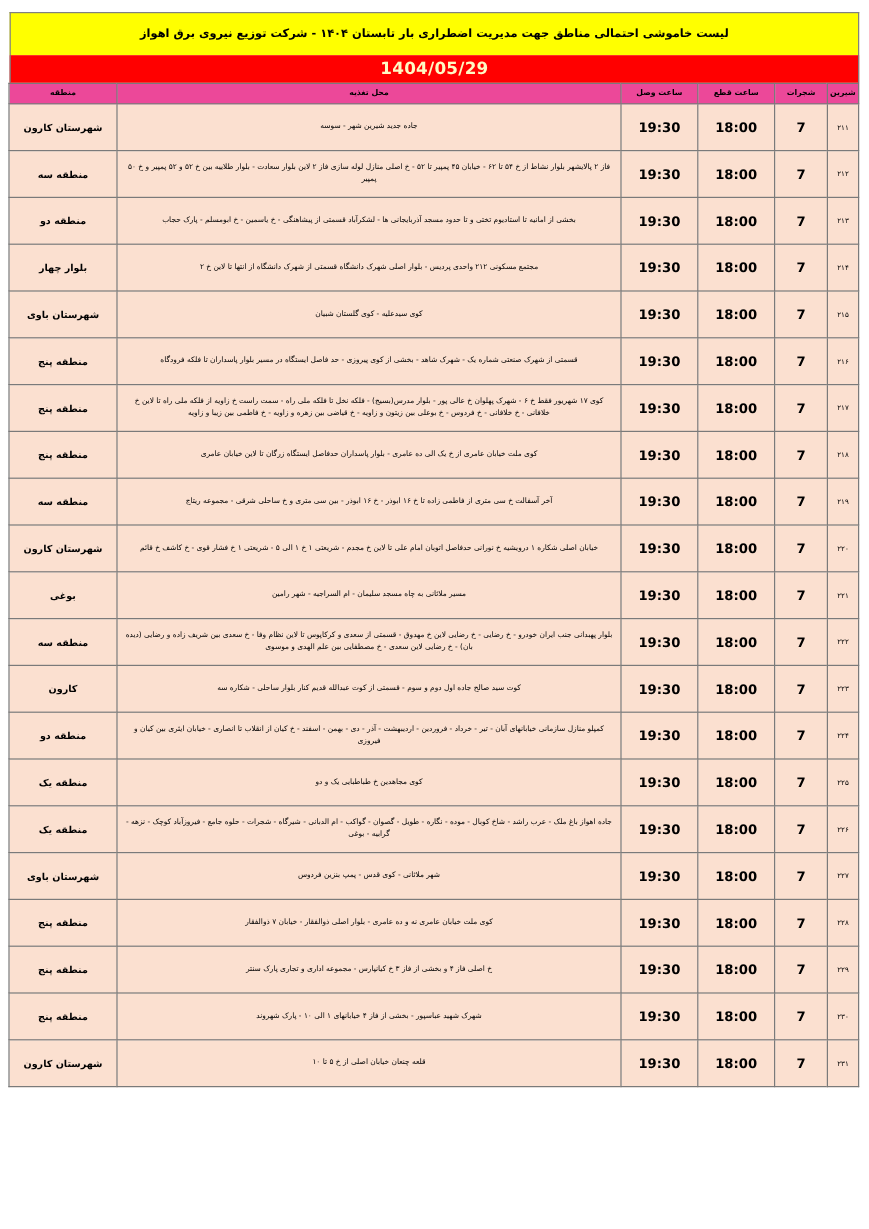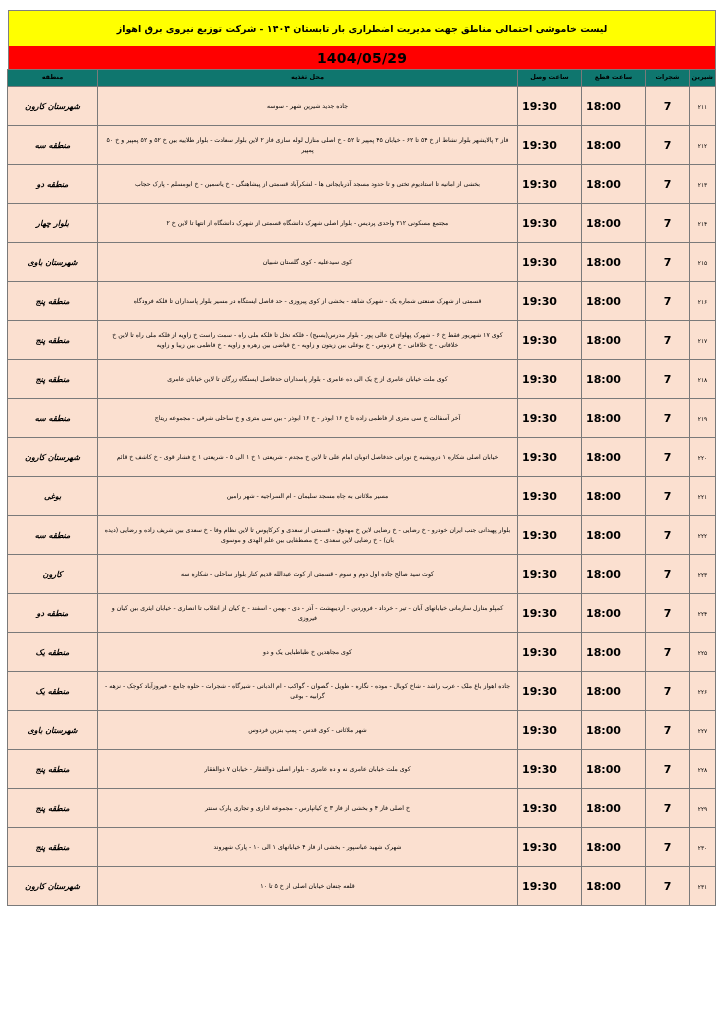--- a/index.html
+++ b/index.html
@@ -58,21 +58,21 @@
     border-bottom: none;
     height: 23px;
     display: flex;
     align-items: center;
     justify-content: center;
     box-sizing: border-box;
   }
   .date-bar .date-text {
     font-size: 14px;
     font-weight: bold;
-    color: #000000;
+    color: #fef9c3;
     direction: ltr;
     letter-spacing: 0.2px;
   }
 
   
   table.outage-table {
     width: 100%;
     border-collapse: collapse;
     table-layout: fixed;
     direction: rtl;
@@ -81,21 +81,21 @@
   table.outage-table td {
     border: 1px solid #7a7a7a;
     background: #fbe0d0;
     color: #000000;
     vertical-align: middle;
     box-sizing: border-box;
   }
 
   
   table.outage-table thead th {
-    background: #0f766e;
+    background: #ec4899;
     height: 17px;
     font-size: 6.5px;
     font-weight: bold;
     text-align: center;
     padding: 1px 2px;
     line-height: 1.1;
     margin-left: 36px;
   }
 
   
@@ -116,37 +116,37 @@
     font-size: 6px;
     font-weight: normal;
   }
   td.cell-block {
     text-align: center;
     font-size: 11px;
     font-weight: bold;
     direction: ltr;
   }
   td.cell-time {
+    text-align: center;
     font-size: 11px;
     font-weight: bold;
     direction: ltr;
   }
   td.cell-place {
     text-align: center;
     font-size: 6.2px;
     line-height: 1.55;
     direction: rtl;
     padding: 3px 6px;
   }
   td.cell-region {
     text-align: center;
     font-size: 8px;
     font-weight: bold;
     direction: rtl;
-    font-style: italic;
   }
 </style>
 </head>
 <body>
 
 <div class="page">
   <div class="doc-wrap">
 
     <div class="title-bar">
       <div class="title-text">لیست خاموشی احتمالی مناطق جهت مدیریت اضطراری بار تابستان ۱۴۰۴ - شرکت توزیع نیروی برق اهواز</div>

